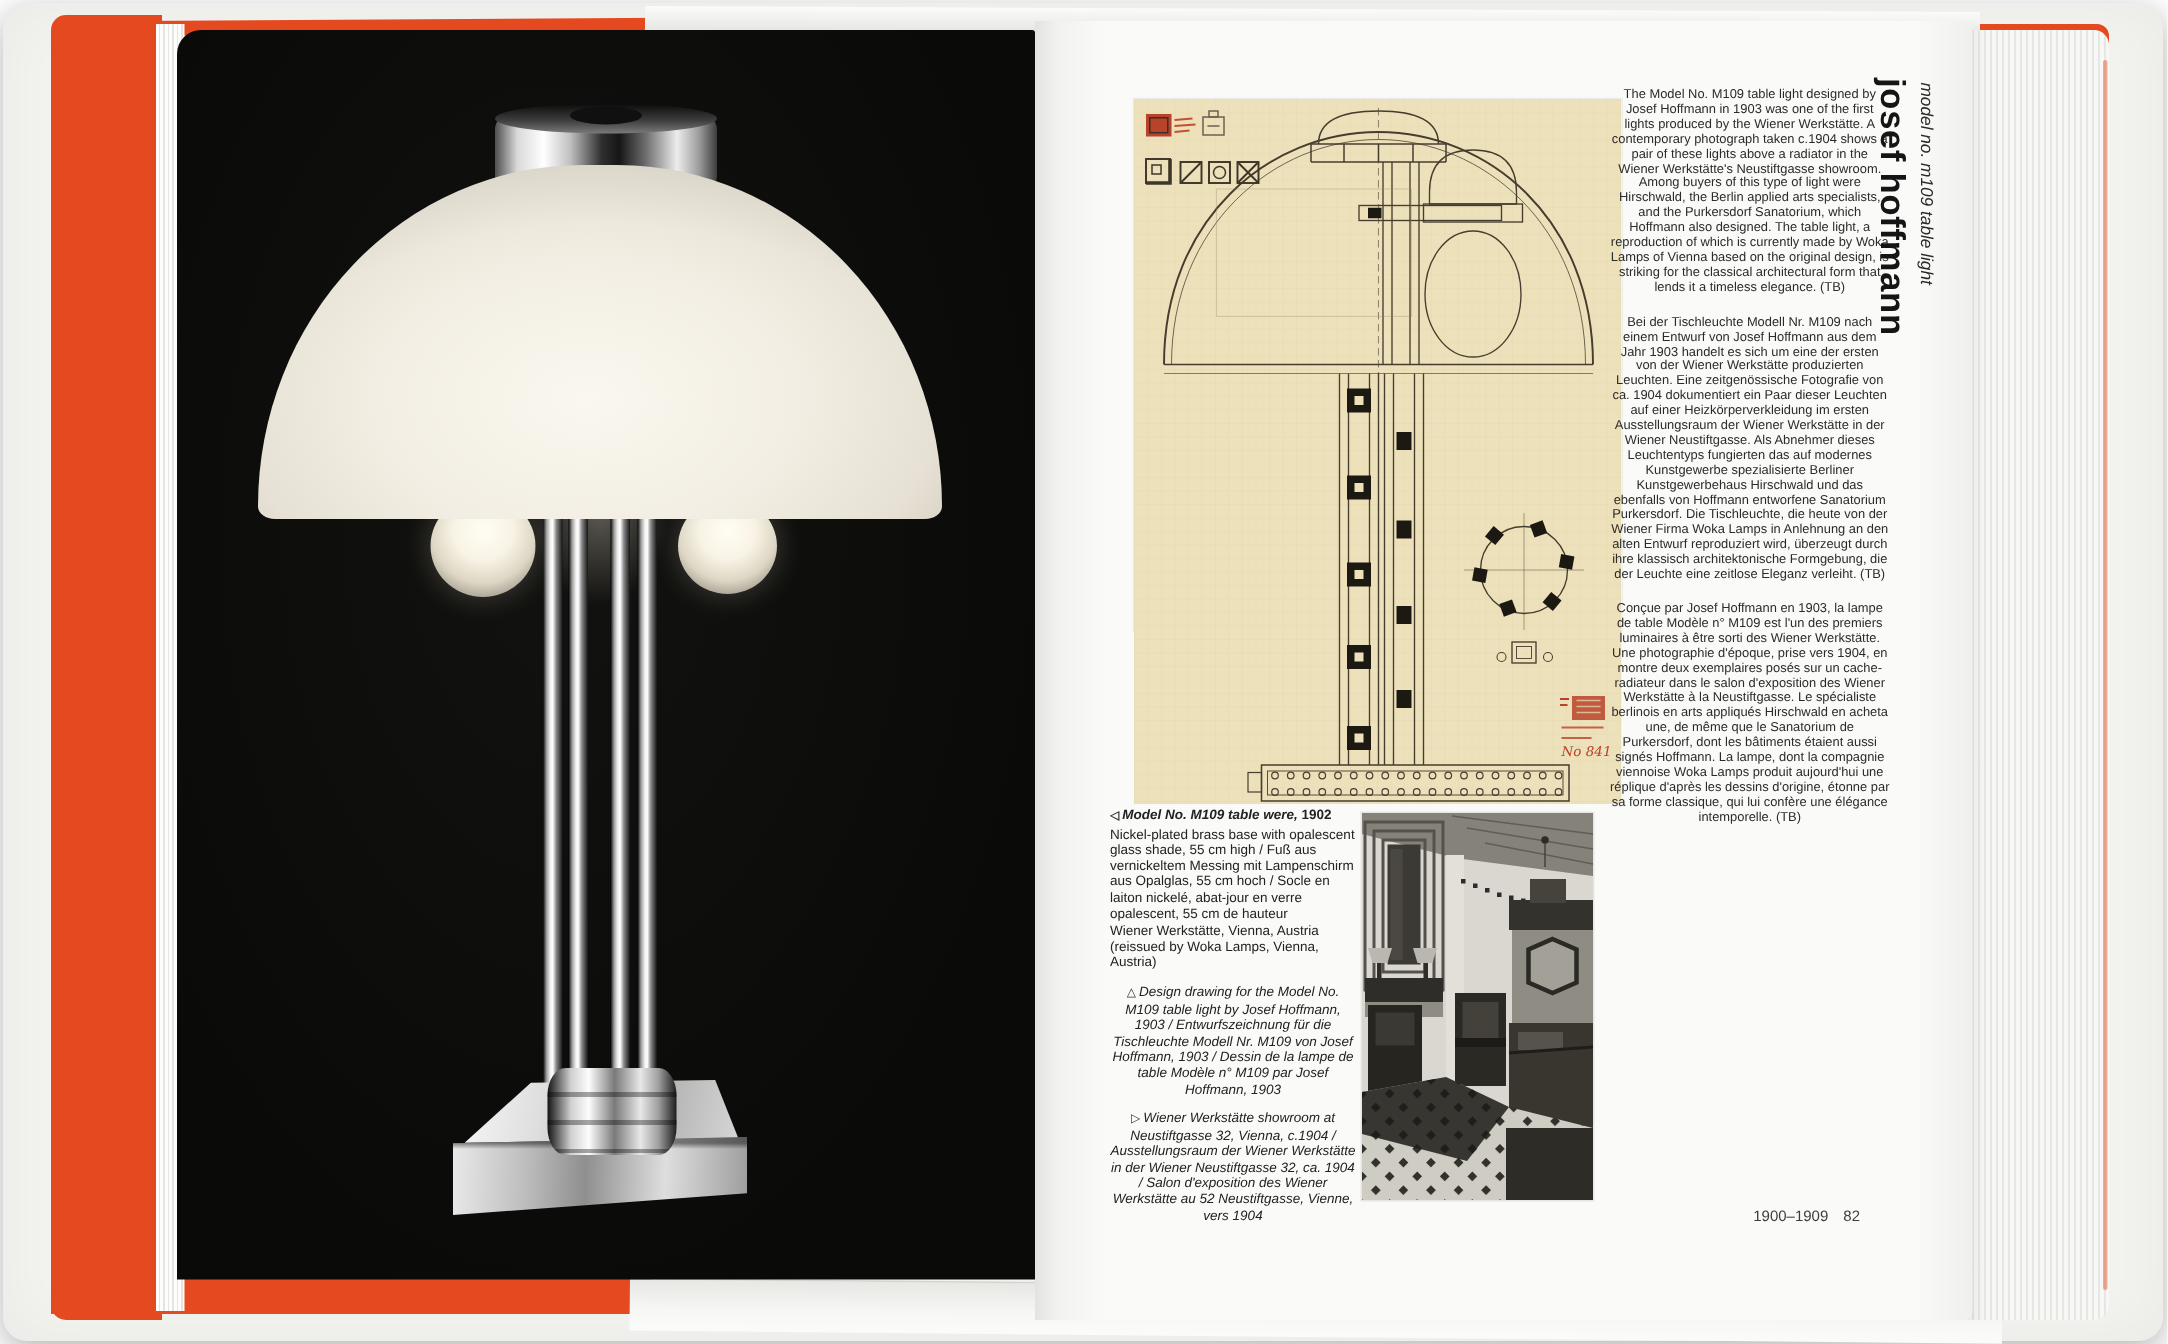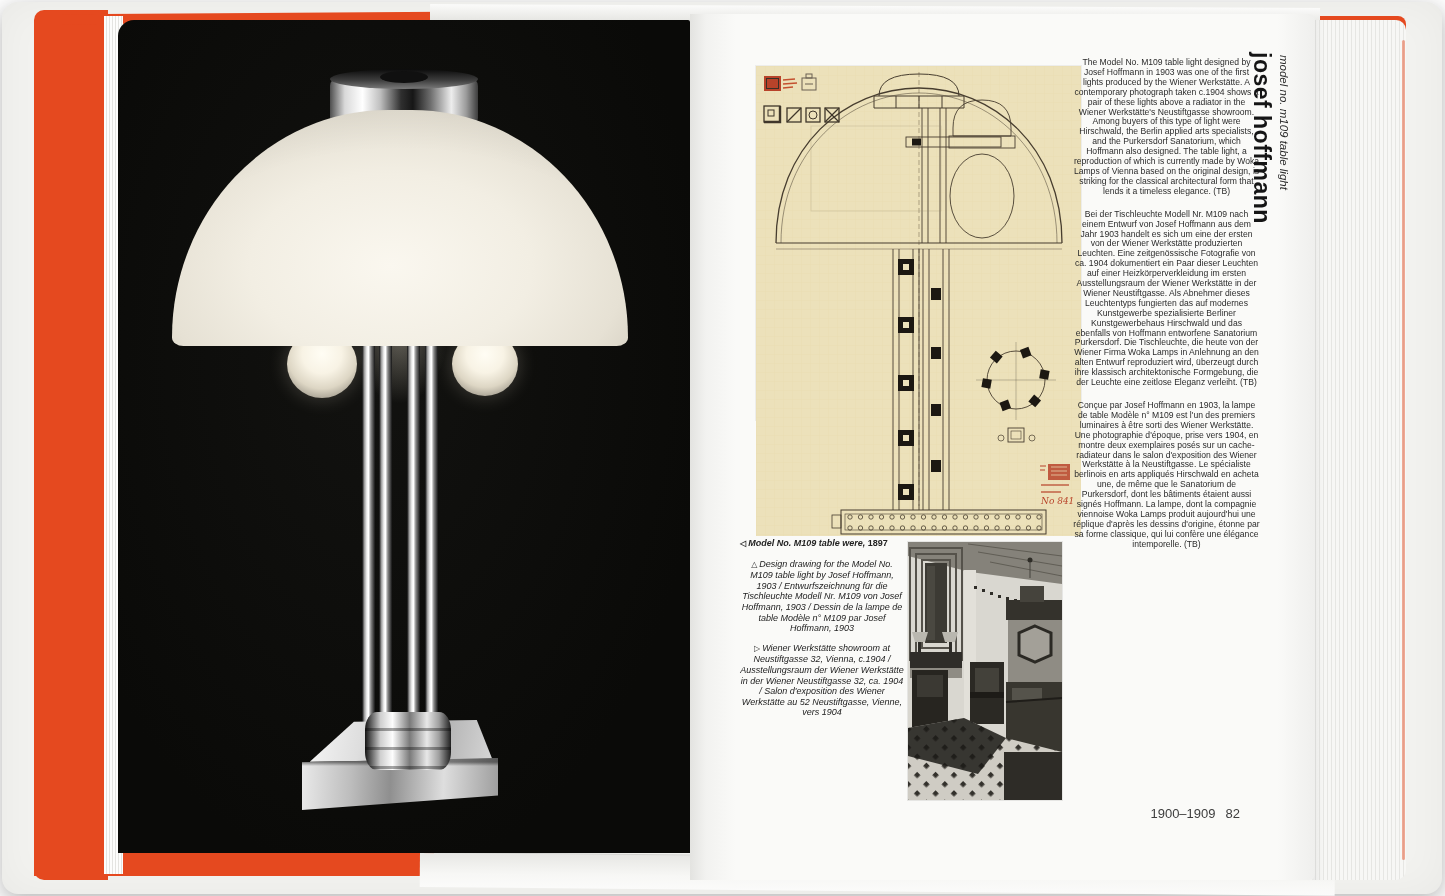--- a/index.html
+++ b/index.html
@@ -69,21 +69,21 @@
   .cap-title .yr{font-style:normal;}
   .cap-marker{font-style:normal;font-size:8px;margin-right:2px;color:#333;}
   .cap-body{margin-top:1px;}
   .cap-italic{font-style:italic;text-align:center;}
   .col-text{position:absolute;left:383px;top:44px;width:187px;color:#2b2b2b;}
   .col-text p{margin:0 0 13px;font-size:8.6px;line-height:9.9px;text-align:center;}
   .vert-head{position:absolute;left:560px;top:38px;height:560px;display:flex;flex-direction:row;}
   .vh-name{writing-mode:vertical-rl;font-weight:bold;font-size:23px;letter-spacing:.5px;color:#151515;line-height:1;}
   .vh-sub{writing-mode:vertical-rl;font-style:italic;font-size:11.5px;color:#2a2a2a;margin-left:4px;padding-top:3px;line-height:1;}
   .footer{position:absolute;left:430px;top:792px;width:120px;display:flex;justify-content:flex-end;gap:10px;
-          font-size:13px;color:#3d3d3d;text-align:right;}
+          font-size:10px;color:#3d3d3d;text-align:right;}
 </style>
 </head>
 <body>
 
 <div class="stage">
 
   <div class="book-cover"></div>
   <div class="cov-left" style="position: absolute; background: rgb(229, 73, 31);"></div>
   <div class="cov-top" style="background: rgb(229, 73, 31);"></div>
   <div class="cov-bottom" style="background: rgb(229, 73, 31);"></div>
@@ -353,22 +353,24 @@
 
         <polygon points="0,186 56,176 98,196 154,210 154,258 0,258" fill="url(#floor)"></polygon>
         <polygon points="0,186 56,176 98,196 70,232 0,214" fill="#1c1b17" opacity="0.85"></polygon>
         <rect x="96" y="210" width="58" height="48" fill="#2e2c27"></rect>
       </svg>
     </div>
 
     <div class="cap-col">
       <div class="cap-block">
         <div class="cap-title">
-          <span class="cap-marker">◁</span><span>Model No. M109 table were,</span><span class="yr"> 1897</span>
+          <span class="cap-marker">◁</span><span>Model No. M109 table were,</span><span class="yr"> 1902</span>
         </div>
+        <div class="cap-body">Nickel-plated brass base with opalescent glass shade, 55 cm high / Fuß aus vernickeltem Messing mit Lampenschirm aus Opalglas, 55 cm hoch / Socle en laiton nickelé, abat-jour en verre opalescent, 55 cm de hauteur</div>
+        <div class="cap-body">Wiener Werkstätte, Vienna, Austria (reissued by Woka Lamps, Vienna, Austria)</div>
       </div>
       <div class="cap-block cap-italic">
         <span class="cap-marker">△</span><span>Design drawing for the Model No. M109 table light by Josef Hoffmann, 1903 / Entwurfszeichnung für die Tischleuchte Modell Nr. M109 von Josef Hoffmann, 1903 / Dessin de la lampe de table Modèle n° M109 par Josef Hoffmann, 1903</span>
       </div>
       <div class="cap-block cap-italic">
         <span class="cap-marker">▷</span><span>Wiener Werkstätte showroom at Neustiftgasse 32, Vienna, c.1904 / Ausstellungsraum der Wiener Werkstätte in der Wiener Neustiftgasse 32, ca. 1904 / Salon d'exposition des Wiener Werkstätte au 52 Neustiftgasse, Vienne, vers 1904</span>
       </div>
     </div>
 
     <div class="col-text">

